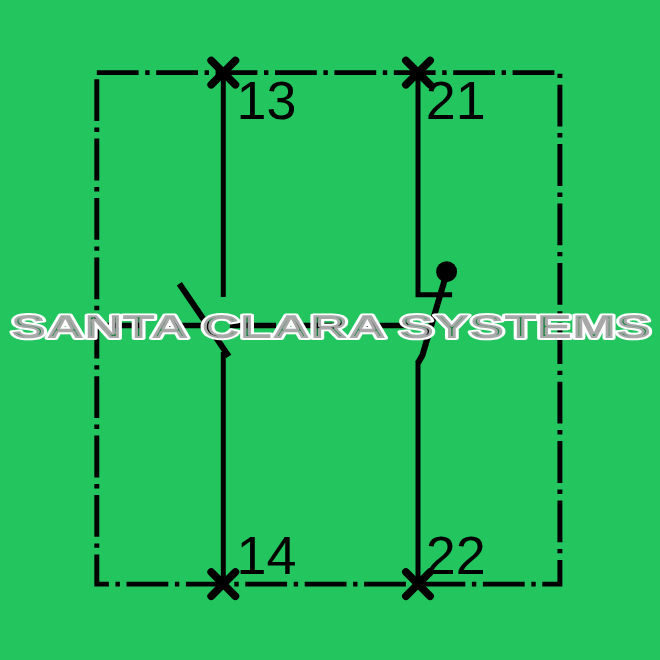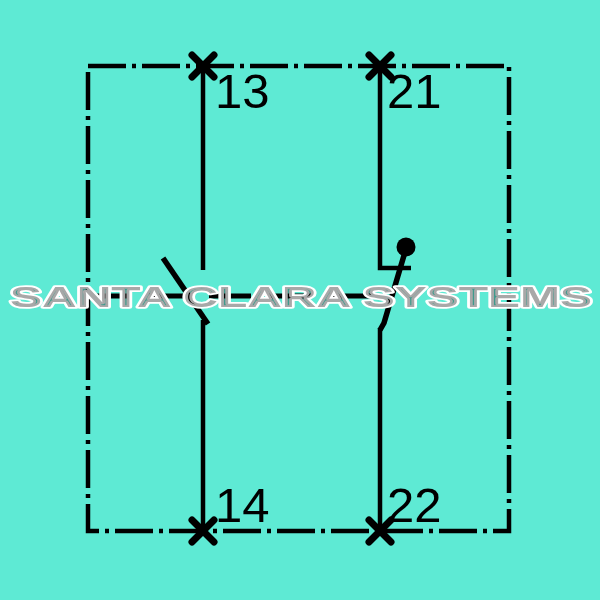--- a/index.html
+++ b/index.html
@@ -4,21 +4,21 @@
 <style>
   html, body {
     margin: 0;
     padding: 0;
     background: #ffffff;
   }
   .stage {
     position: relative;
     width: 600px;
     height: 600px;
-    background: #5eead4;
+    background: #22c55e;
     overflow: hidden;
   }
   svg { display: block; }
 
   
   .phantom-border {
     fill: none;
     stroke: #000000;
     stroke-width: 4.5;
     stroke-dasharray: 38 6 4 6;

